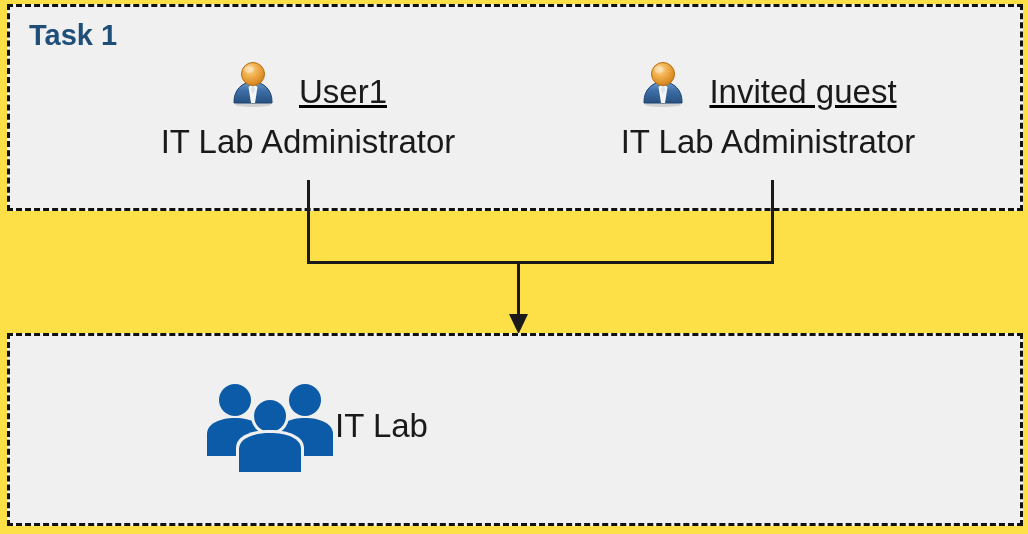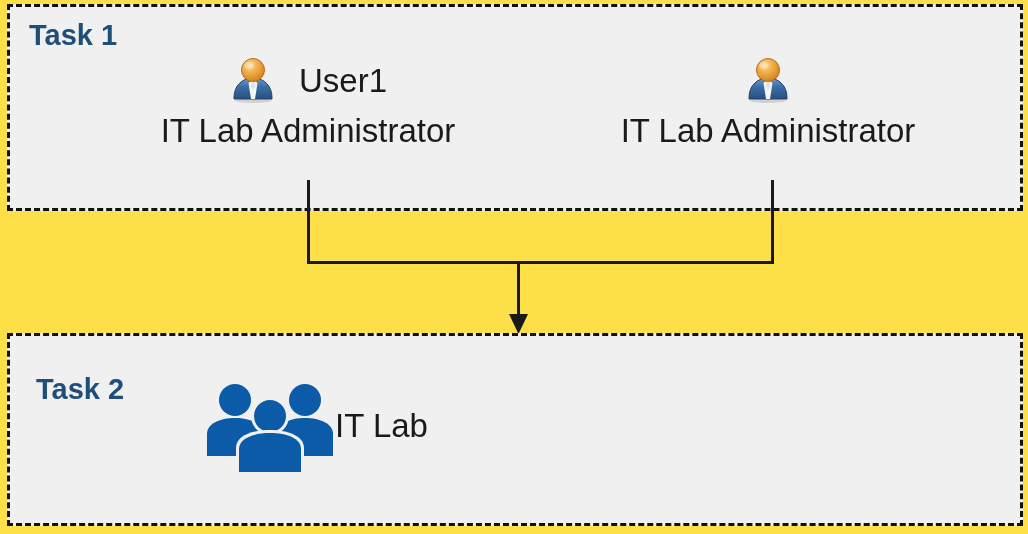--- a/index.html
+++ b/index.html
@@ -55,37 +55,38 @@
   .person {
     position: absolute;
     text-align: center;
     white-space: nowrap;
   }
   #person-user1  { left: 128px; top: 52px; width: 360px; }
   #person-guest  { left: 588px; top: 52px; width: 360px; }
 
   .person-row {
     display: flex;
-    align-items: center;
+    align-items: flex-end;
     justify-content: center;
     gap: 22px;
     height: 56px;
+    text-decoration: underline;
   }
   .person-name {
     font-family: "Liberation Sans", sans-serif;
     font-size: 33px;
     color: #1a1a1a;
     line-height: 1;
   }
   .person-role {
     font-family: "Liberation Sans", sans-serif;
     font-size: 33px;
     color: #1a1a1a;
     line-height: 1;
-    margin-top: 6px;
+    margin-top: 17px;
   }
 
   .user-icon {
     width: 48px;
     height: 48px;
     flex: 0 0 48px;
     display: block;
   }
 
   
@@ -173,37 +174,37 @@
             <stop offset="100%" stop-color="#27507F"></stop>
           </linearGradient>
         </defs>
         <ellipse cx="24" cy="44.5" rx="18" ry="2.6" fill="#000000" opacity="0.13"></ellipse>
         <path d="M24 22 C35.5 22 43 30.5 43 41.5 L43 43 L5 43 L5 41.5 C5 30.5 12.5 22 24 22 Z" fill="url(#bodyGrad2)" stroke="#1F4370" stroke-width="1"></path>
         <path d="M24 23.5 L19.5 27 L22 43 L26 43 L28.5 27 Z" fill="#F4F6F8"></path>
         <path d="M24 23.5 L21.6 30 L24 34 L26.4 30 Z" fill="#DCE3EA"></path>
         <circle cx="24" cy="14" r="11.5" fill="url(#headGrad2)" stroke="#B56F13" stroke-width="1"></circle>
         <ellipse cx="20" cy="9.5" rx="4.6" ry="3.4" fill="#FFFFFF" opacity="0.32"></ellipse>
       </svg>
+      <span class="person-name">Invited guest</span>
     </div>
     <div class="person-role">IT Lab Administrator</div>
   </div>
 
   <svg id="connector" viewBox="0 0 1028 534">
     <g stroke="#1a1a1a" stroke-width="3" fill="none" stroke-linecap="butt">
       <path d="M308.5 180 L308.5 262.5"></path>
       <path d="M772.5 180 L772.5 262.5"></path>
       <path d="M307 262.5 L774 262.5"></path>
       <path d="M518.5 262.5 L518.5 320"></path>
     </g>
     <path d="M518.5 334 L509 314 L528 314 Z" fill="#1a1a1a"></path>
   </svg>
 
   <div id="task2-box" class="task-box"></div>
 
-  <div id="task2-label" class="task-label">Task 2</div>
 
   <div id="group-entry">
     <svg class="group-icon" viewBox="0 0 130 96">
       <g fill="#0B5BA8">
 
         <circle cx="30" cy="22" r="16"></circle>
         <path d="M2 78 L2 56 C2 46 14.5 40 30 40 C45.5 40 58 46 58 56 L58 78 Z"></path>
 
         <circle cx="100" cy="22" r="16"></circle>
         <path d="M72 78 L72 56 C72 46 84.5 40 100 40 C115.5 40 128 46 128 56 L128 78 Z"></path>

